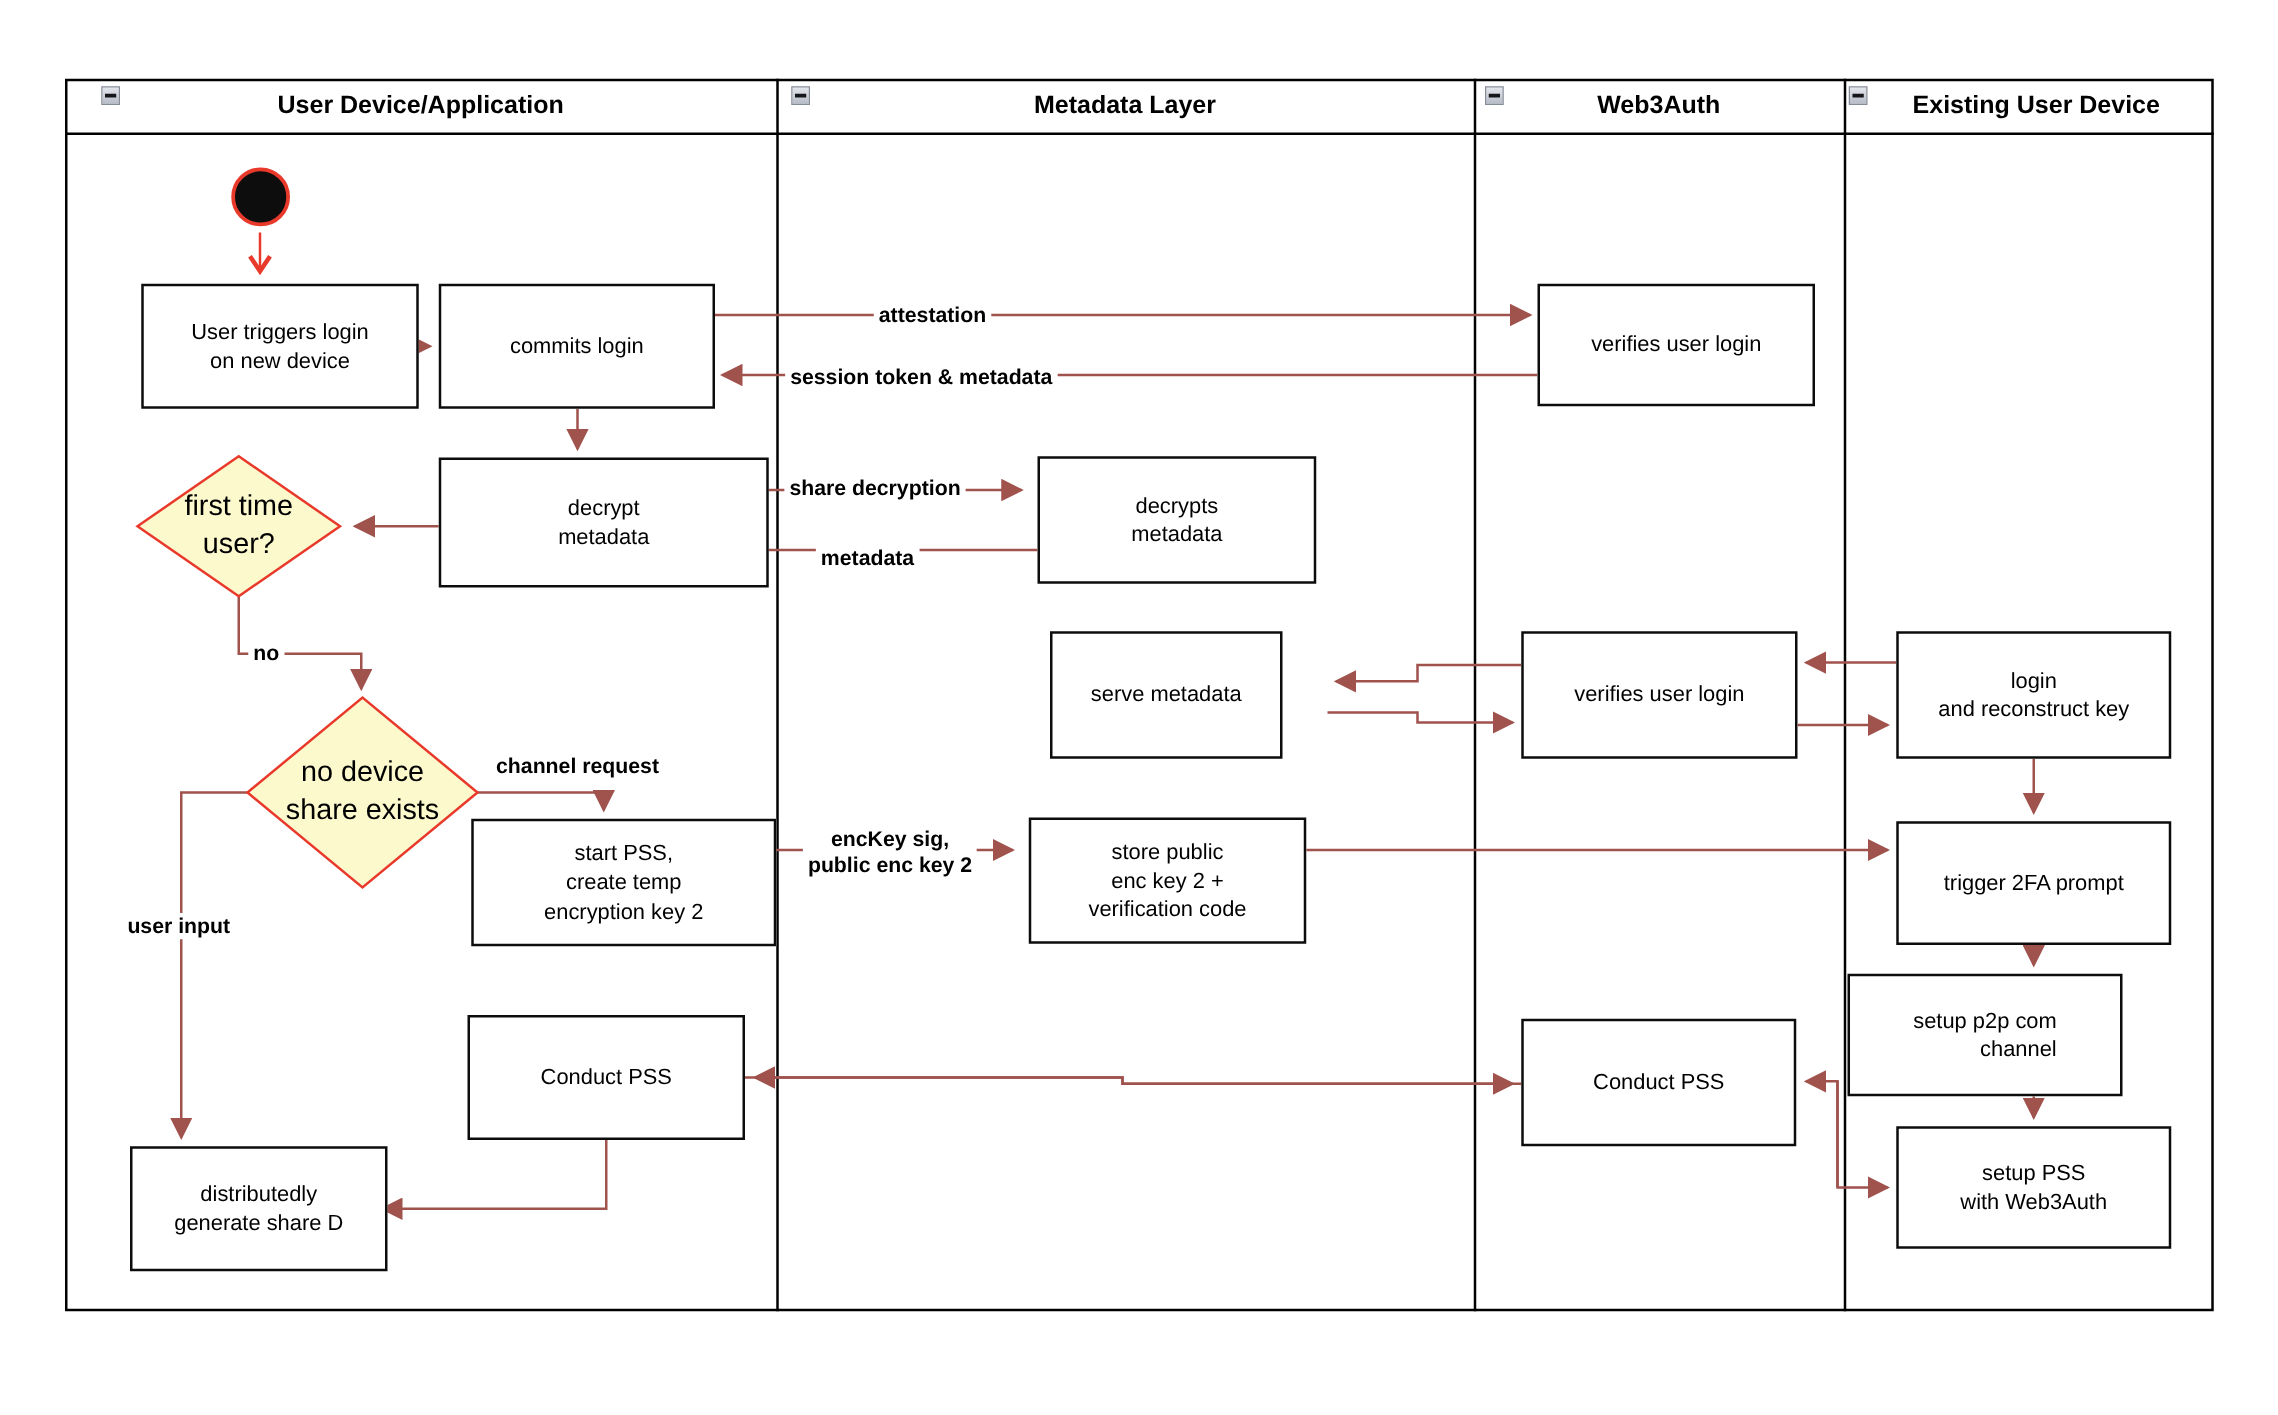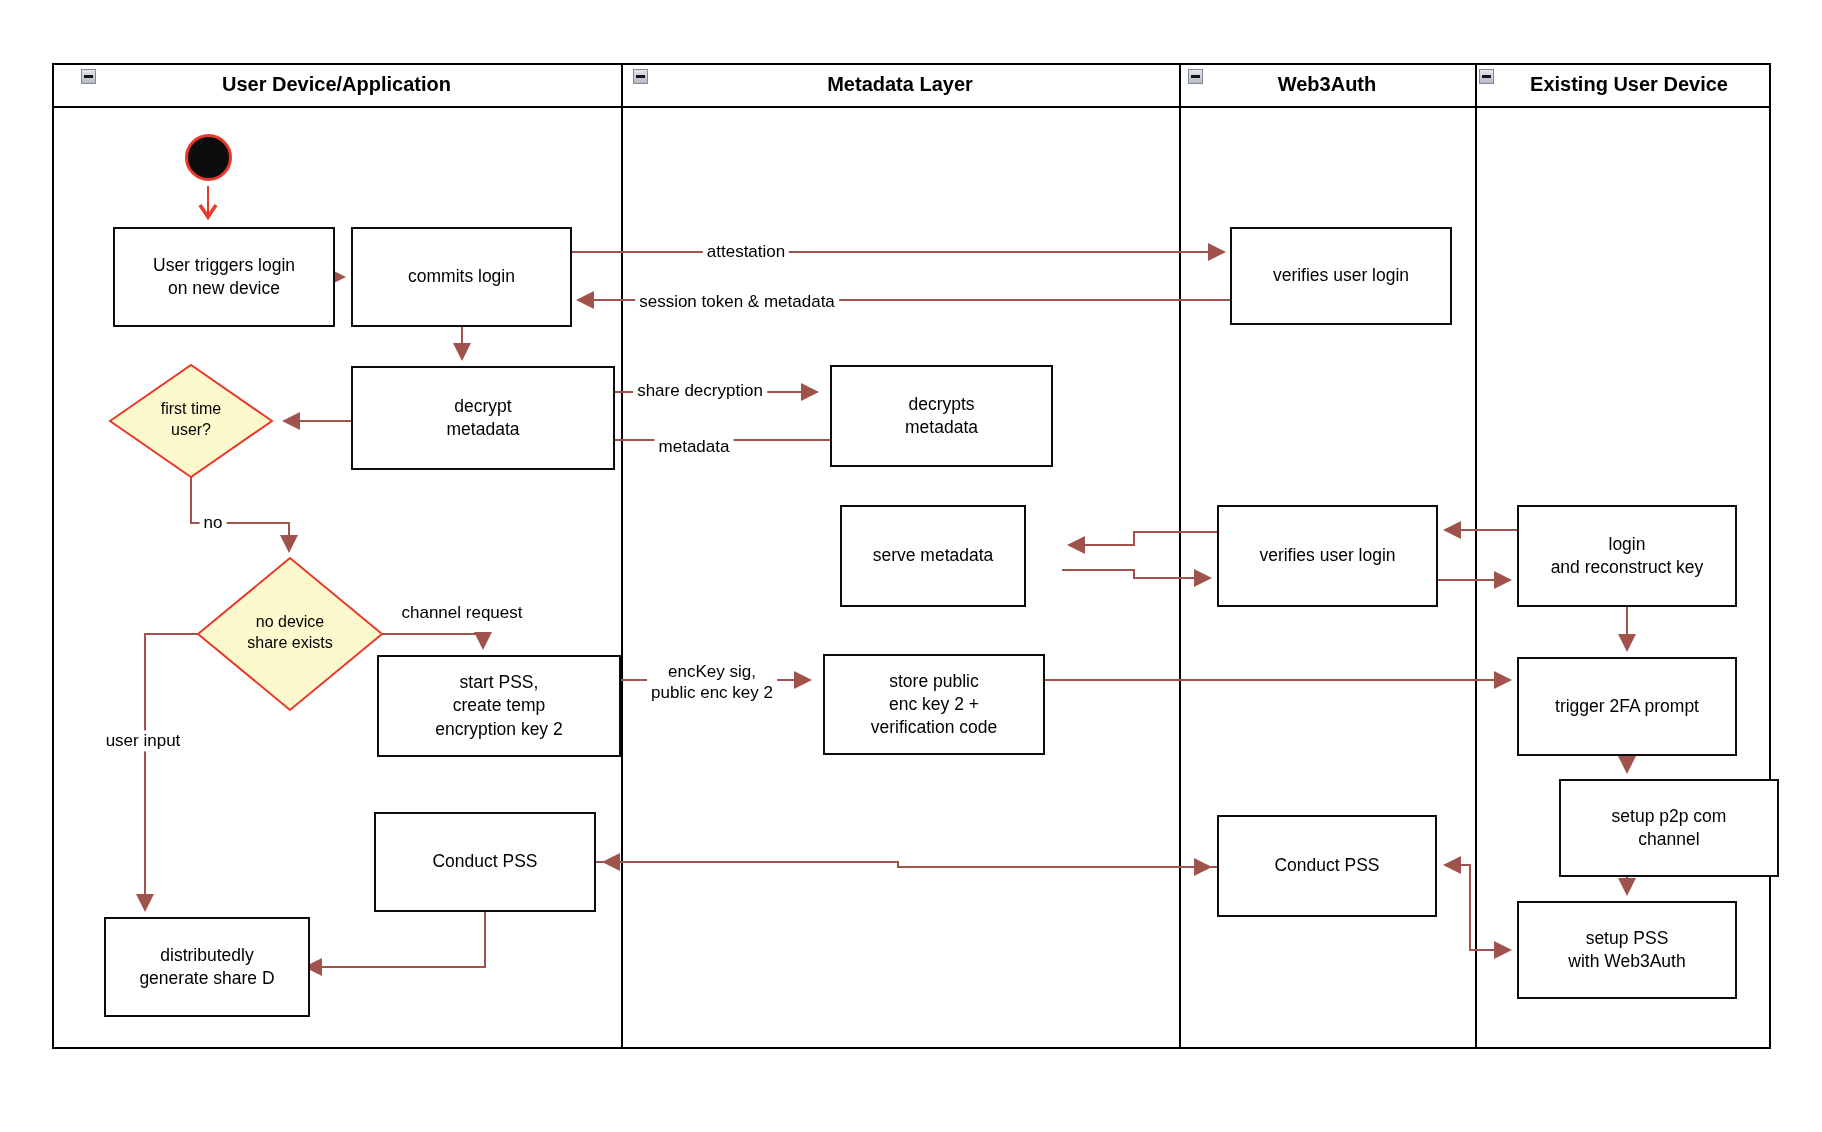--- a/index.html
+++ b/index.html
@@ -24,25 +24,25 @@
 
   .node{position:absolute;background:#fff;border:2px solid #0c0c0c;box-sizing:border-box;
         display:flex;align-items:center;justify-content:center;text-align:center;
         font-size:17.5px;line-height:1.32;white-space:pre-line;}
 
   .start-node{position:absolute;left:185px;top:134px;width:47px;height:47px;
               border-radius:50%;background:#0d0d0d;border:3px solid #e8392b;
               box-sizing:border-box;}
 
   .diamond-label{position:absolute;transform:translate(-50%,-50%);text-align:center;
-                 font-size:16px;line-height:1.3;white-space:pre-line;}
+                 font-size:23px;line-height:1.3;white-space:pre-line;}
 
   .edge-label{position:absolute;transform:translate(-50%,-50%);background:#fff;
               text-align:center;font-size:17px;line-height:1.25;
-              white-space:pre-line;padding:0 4px;}
+              white-space:pre-line;padding:0 4px;font-weight:bold;}
 </style>
 </head>
 <body>
 
 <div class="frame"></div>
 <div class="vline" style="left:621px;"></div>
 <div class="vline" style="left:1179px;"></div>
 <div class="vline" style="left:1475px;"></div>
 <div class="hline"></div>
 
@@ -118,21 +118,21 @@
 <div class="node" style="left:1217px;top:505px;width:221px;height:102px;">verifies user login</div>
 <div class="node" style="left:1517px;top:505px;width:220px;height:102px;">login
 and reconstruct key</div>
 <div class="node" style="left:377px;top:655px;width:244px;height:102px;">start PSS,
 create temp
 encryption key 2</div>
 <div class="node" style="left:823px;top:654px;width:222px;height:101px;">store public
 enc key 2 +
 verification code</div>
 <div class="node" style="left:1517px;top:657px;width:220px;height:99px;">trigger 2FA prompt</div>
-<div class="node" style="left:1559px;top:779px;width:220px;height:98px;">setup p2p com
+<div class="node" style="left:1478px;top:779px;width:220px;height:98px;text-align:right;">setup p2p com
 channel</div>
 <div class="node" style="left:1517px;top:901px;width:220px;height:98px;">setup PSS
 with Web3Auth</div>
 <div class="node" style="left:374px;top:812px;width:222px;height:100px;">Conduct PSS</div>
 <div class="node" style="left:1217px;top:815px;width:220px;height:102px;">Conduct PSS</div>
 <div class="node" style="left:104px;top:917px;width:206px;height:100px;">distributedly
 generate share D</div>
 
 <div class="diamond-label" style="left:191px;top:420px;">first time
 user?</div>

